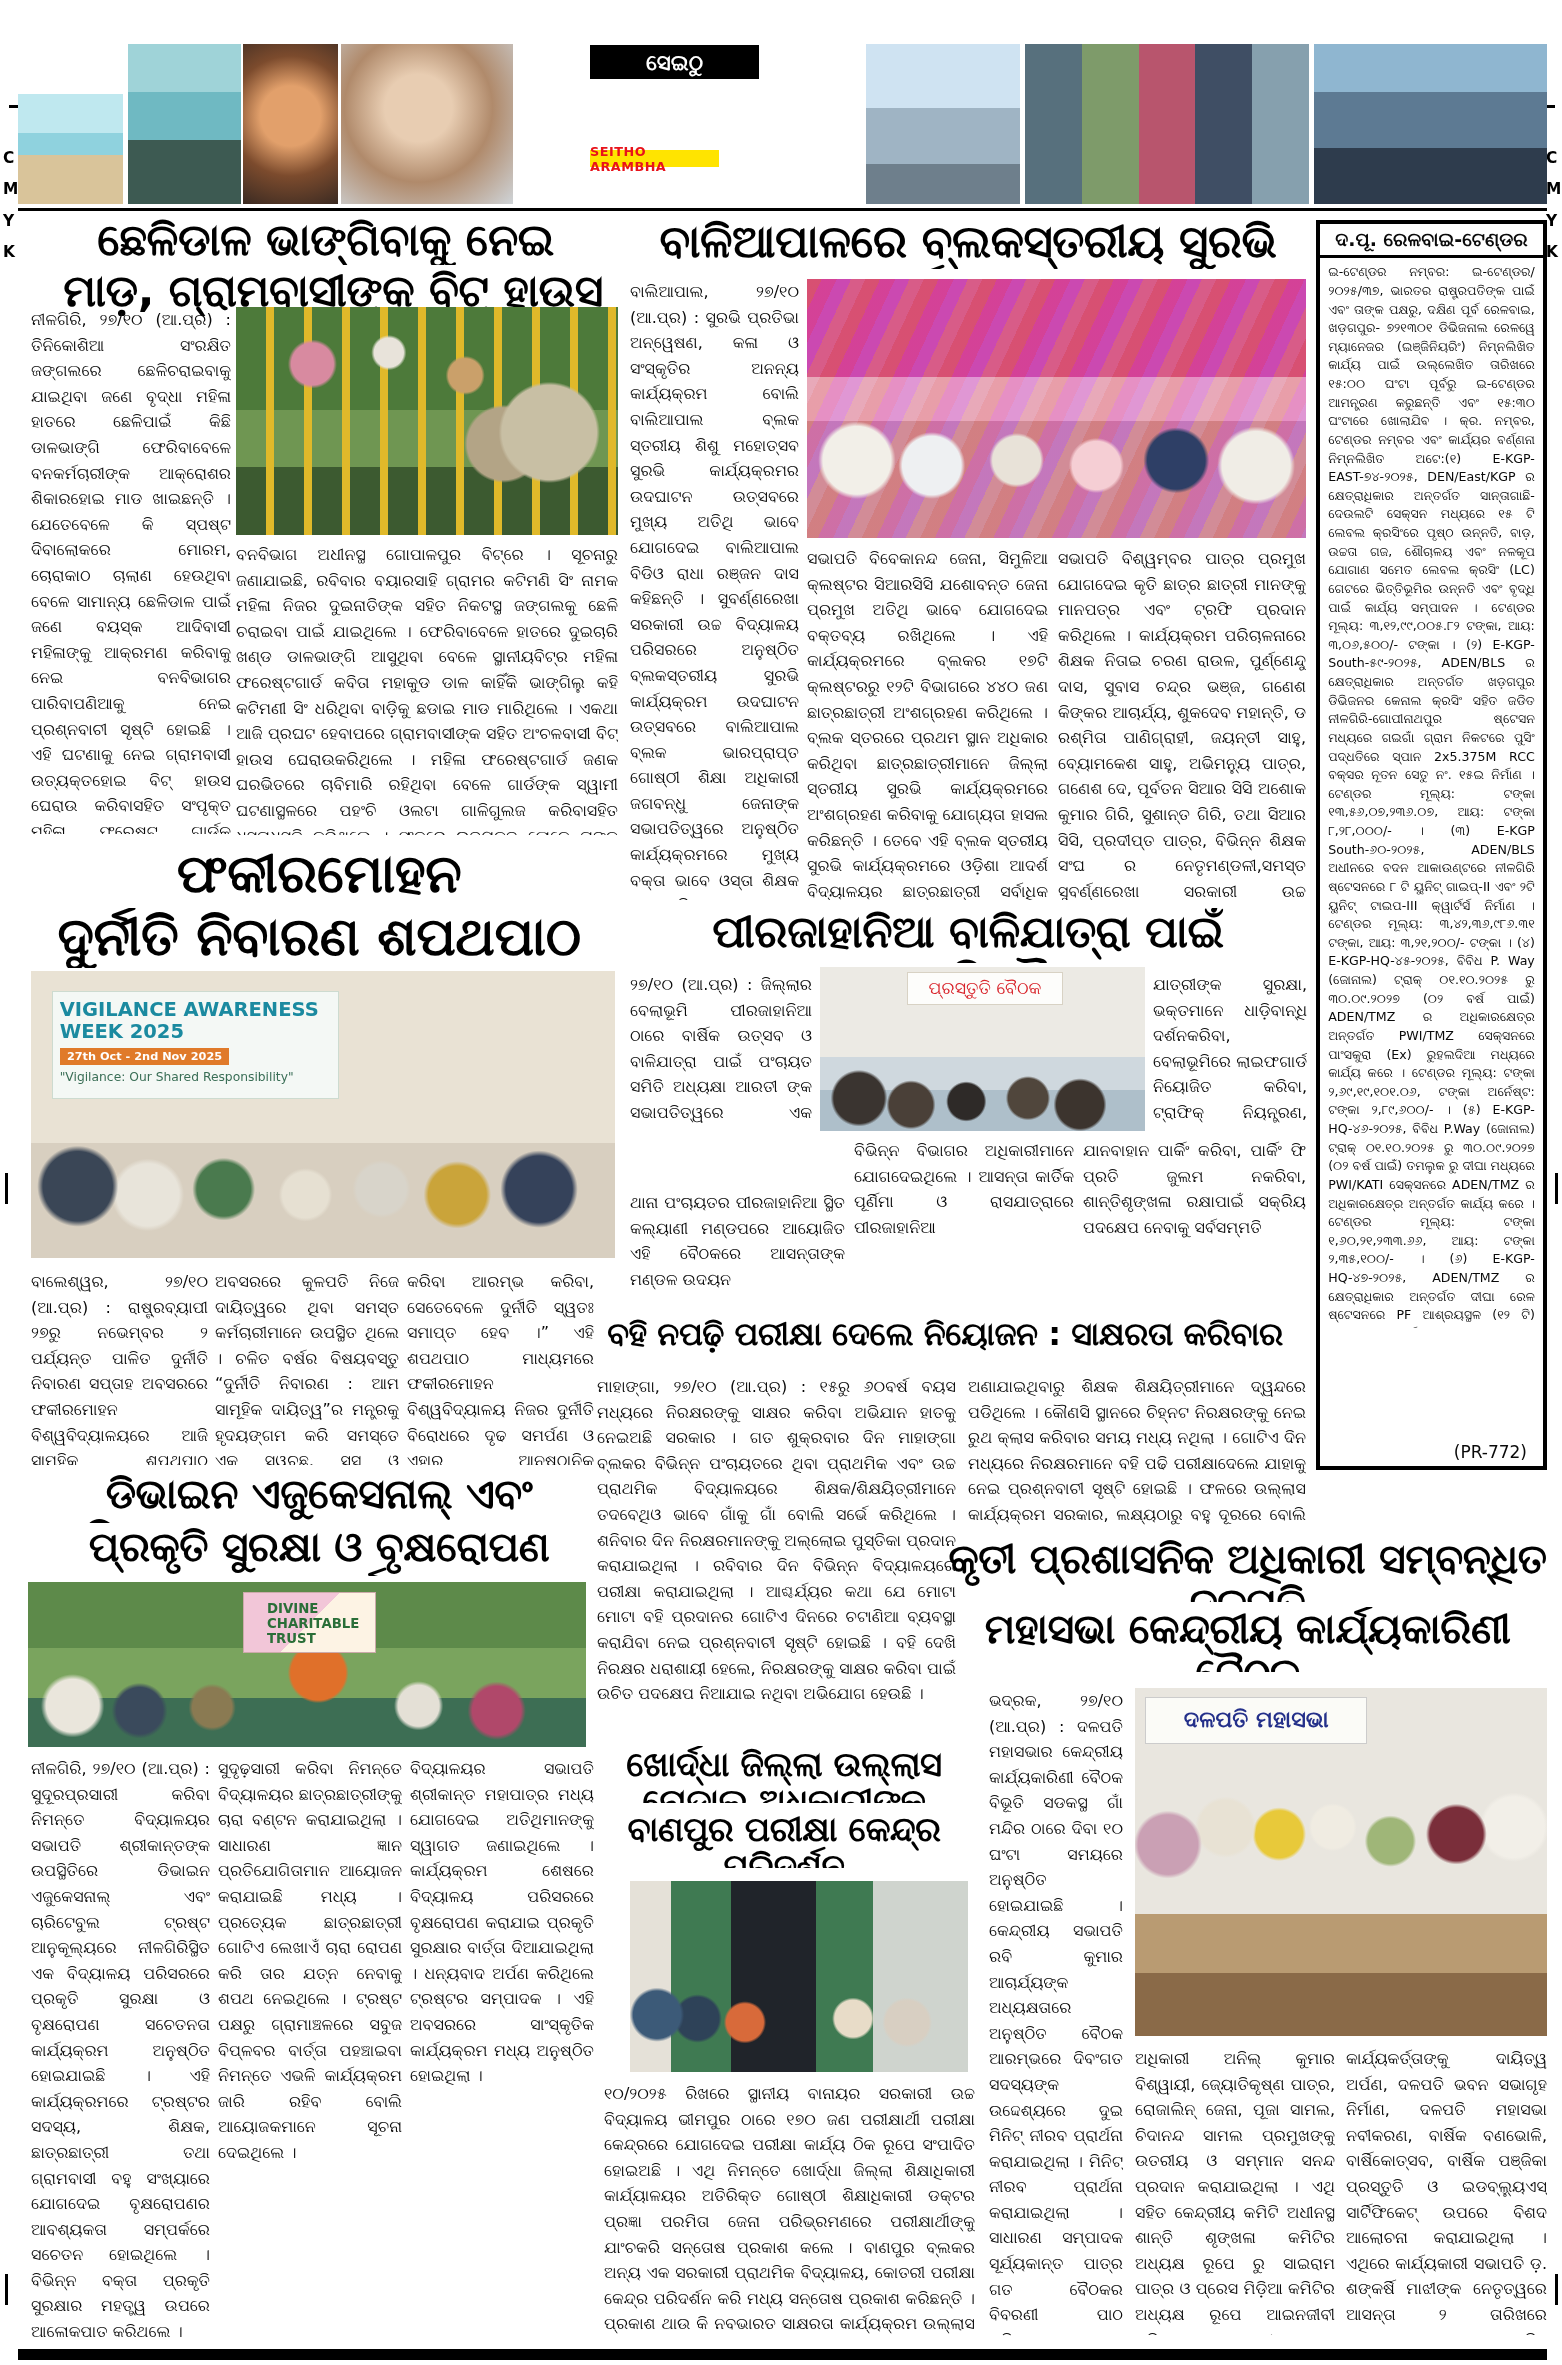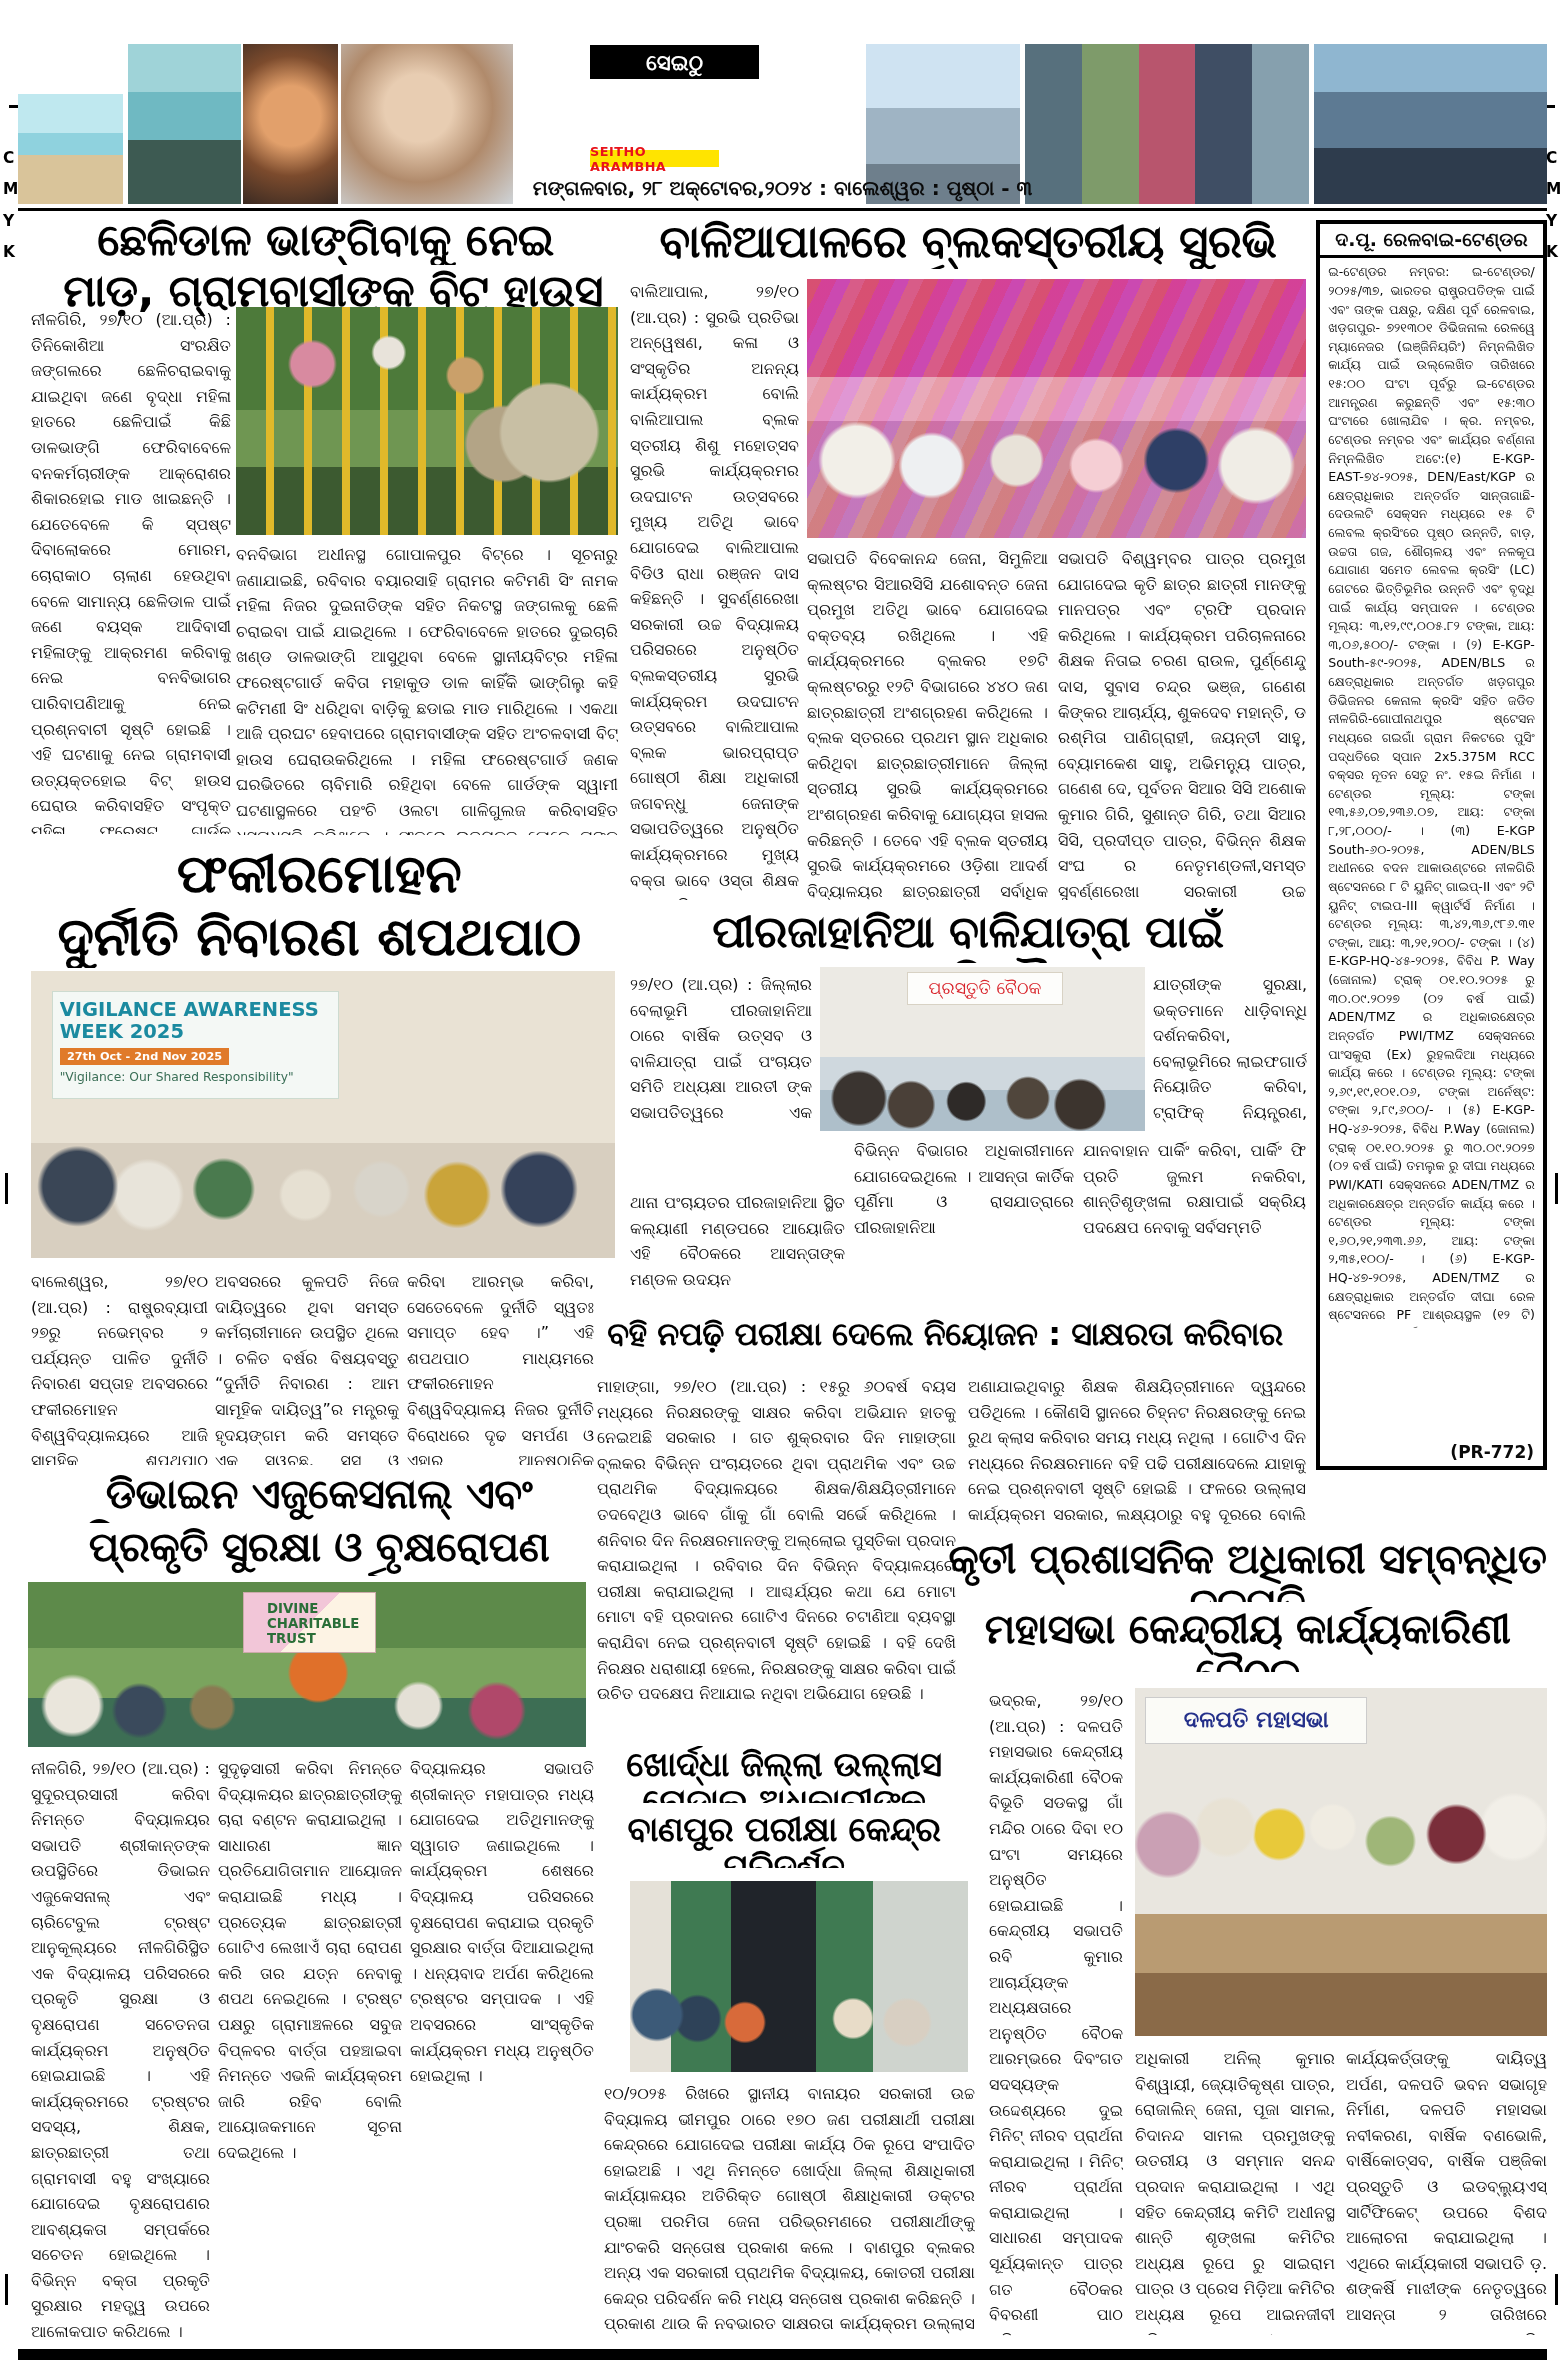--- a/index.html
+++ b/index.html
@@ -13,21 +13,21 @@
   .regtick{position:absolute;background:#000;}
   
   #mh-edition{position:absolute;left:590px;top:45px;width:169px;height:34px;background:#000;color:#fff;display:flex;align-items:center;justify-content:center;font-size:21.5px;font-weight:bold;}
   #mh-logo{position:absolute;left:533px;top:71px;width:369px;height:108px;font-size:95px;font-weight:900;color:#000;text-align:center;line-height:102px;letter-spacing:-3.1px;overflow:hidden;}
   #mh-roman{position:absolute;left:590px;top:150px;width:129px;height:17.4px;background:#ffe400;color:#e8131b;font-size:12.8px;font-weight:bold;display:flex;align-items:center;justify-content:center;letter-spacing:0.5px;}
   #mh-dateline{position:absolute;left:18px;top:176px;width:1529px;text-align:center;font-size:20px;font-weight:bold;}
   
   #tender{position:absolute;left:1316px;top:220px;width:231px;height:1250px;border:4.1px solid #000;background:#fff;box-sizing:border-box;}
   #tender-title{border-bottom:3.6px solid #000;text-align:center;font-weight:bold;font-size:19px;padding:4.1px 2px;}
   .tender-body{font-size:12.6px;line-height:1.48;text-align:justify;padding:5.1px 8.2px 0 8.2px;word-break:break-word;}
-  #tender-pr{position:absolute;right:9px;bottom:4.1px;font-weight:bold;font-size:17px;}
+  #tender-pr{position:absolute;right:16px;bottom:4.1px;font-weight:normal;font-size:17px;}
   
   .banner{position:absolute;overflow:hidden;}
 </style>
 </head>
 <body>
 
 <div id="page">
 
   <div class="regletters" style="left:3.1px;top:149px;">
     <span>C</span>
@@ -51,21 +51,20 @@
   <div class="ph" style="left:18px;top:94px;width:105px;height:110px;background:linear-gradient(180deg,#bfe8ef 0 35%,#8fd2de 35% 55%,#d9c49a 55% 100%);"></div>
   <div class="ph" style="left:128px;top:44px;width:113px;height:160px;background:linear-gradient(180deg,#9fd3d8 0 30%,#6fb9c2 30% 60%,#3d5a52 60% 100%),radial-gradient(circle at 50% 40%, #27333a 0 18%, transparent 19%);"></div>
   <div class="ph" style="left:243px;top:44px;width:95px;height:160px;background:radial-gradient(circle at 50% 45%, #e2a06b 0 30%, #7c4b2d 60%, #3a2a22 100%);"></div>
   <div class="ph" style="left:341px;top:44px;width:172px;height:160px;background:radial-gradient(circle at 45% 40%, #e8cdb2 0 25%, #b08a6b 55%, #cfd4d8 100%);"></div>
   <div class="ph" style="left:866px;top:44px;width:154px;height:160px;background:linear-gradient(180deg,#cfe3f2 0 40%,#9fb4c4 40% 75%,#6e7f8c 75% 100%);"></div>
   <div class="ph" style="left:1025px;top:44px;width:284px;height:160px;background:linear-gradient(90deg,#57707d 0 20%,#7e9b6a 20% 40%,#b8556d 40% 60%,#3f4e64 60% 80%,#86a0ae 80% 100%);"></div>
   <div class="ph" style="left:1314px;top:44px;width:233px;height:160px;background:linear-gradient(180deg,#8fb6d0 0 30%,#5d7a93 30% 65%,#2e3c4d 65% 100%),radial-gradient(circle at 70% 45%, #e8e4da 0 10%, transparent 11%);"></div>
 
   <div id="mh-edition">ସେଇଠୁ</div>
   <div id="mh-roman">SEITHO ARAMBHA</div>
-  <div id="mh-dateline">ମଙ୍ଗଳବାର, ୨୮ ଅକ୍ଟୋବର,୨୦୨୪ : ବାଲେଶ୍ୱର : ପୃଷ୍ଠା - ୩</div>
   <div class="rule" style="left:18px;top:208px;width:1529px;height:2.6px;"></div>
 
   <section>
     <div class="hl" style="left:31px;top:216px;width:589px;height:49px;font-size:44px;">ଛେଳିଡାଳ ଭାଙ୍ଗିବାକୁ ନେଇ ବୃଦ୍ଧାମହିଳାଙ୍କୁ</div>
     <div class="hl" style="left:31px;top:267px;width:604px;height:49px;font-size:44px;">ମାଡ଼, ଗ୍ରାମବାସୀଙ୍କ ବିଟ୍ ହାଉସ ଘେରାଓ</div>
     <div class="col" style="left:31px;top:307px;width:200px;height:527px;">ନୀଳଗିରି, ୨୭/୧୦ (ଆ.ପ୍ର) : ତିନିକୋଶିଆ ସଂରକ୍ଷିତ ଜଙ୍ଗଲରେ ଛେଳିଚରାଇବାକୁ ଯାଇଥିବା ଜଣେ ବୃଦ୍ଧା ମହିଳା ହାତରେ ଛେଳିପାଇଁ କିଛି ଡାଳଭାଙ୍ଗି ଫେରିବାବେଳେ ବନକର୍ମଚାରୀଙ୍କ ଆକ୍ରୋଶର ଶିକାରହୋଇ ମାଡ ଖାଇଛନ୍ତି । ଯେତେବେଳେ କି ସ୍ପଷ୍ଟ ଦିବାଲୋକରେ ମୋରମ, ଚୋରାକାଠ ଚାଲାଣ ହେଉଥିବା ବେଳେ ସାମାନ୍ୟ ଛେଳିଡାଳ ପାଇଁ ଜଣେ ବୟସ୍କ ଆଦିବାସୀ ମହିଳାଙ୍କୁ ଆକ୍ରମଣ କରିବାକୁ ନେଇ ବନବିଭାଗର ପାରିବାପଣିଆକୁ ନେଇ ପ୍ରଶ୍ନବାଚୀ ସୃଷ୍ଟି ହୋଇଛି । ଏହି ଘଟଣାକୁ ନେଇ ଗ୍ରାମବାସୀ ଉତ୍ୟକ୍ତହୋଇ ବିଟ୍ ହାଉସ ଘେରାଉ କରିବାସହିତ ସଂପୃକ୍ତ ମହିଳା ଫରେଷ୍ଟ ଗାର୍ଡକୁ ଅନ୍ୟତ୍ର ବଦଳି କରିବା ସହ ବୃଦ୍ଧାଙ୍କୁ ନ୍ୟାୟପାଇଁ ଶହଶହ ସଂଖ୍ୟାରେ ମହିଳା ଓ ପୁରୁଷ ଅଡି ବସିଛନ୍ତି । ଏଭଳି ଘଟଣା ଦେଖିବାକୁ ମିଳିଛି ନୀଳଗିରି</div>
     <div class="ph" style="left:236px;top:307px;width:382px;height:228px;background:radial-gradient(circle at 20% 25%,#d88aa0 0 6%,transparent 7%),radial-gradient(circle at 40% 20%,#e8e3da 0 5%,transparent 6%),radial-gradient(circle at 60% 30%,#caa06a 0 6%,transparent 7%),radial-gradient(circle at 82% 55%,#c8bfa4 0 14%,transparent 15%),radial-gradient(circle at 70% 60%,#b3a486 0 12%,transparent 13%),repeating-linear-gradient(90deg,transparent 0 30px,#e0b92a 30px 38px),linear-gradient(180deg,#4d7a3a 0 45%,#6f9652 45% 70%,#3c5a30 70% 100%);"></div>
     <div class="col" style="left:236px;top:542px;width:382px;height:293px;">ବନବିଭାଗ ଅଧୀନସ୍ଥ ଗୋପାଳପୁର ବିଟ୍‌ରେ । ସୂଚନାରୁ ଜଣାଯାଇଛି, ରବିବାର ବୟାରସାହି ଗ୍ରାମର କଟିମଣି ସିଂ ନାମକ ମହିଳା ନିଜର ଦୁଇନାତିଙ୍କ ସହିତ ନିକଟସ୍ଥ ଜଙ୍ଗଲକୁ ଛେଳି ଚରାଇବା ପାଇଁ ଯାଇଥିଲେ । ଫେରିବାବେଳେ ହାତରେ ଦୁଇଚାରି ଖଣ୍ଡ ଡାଳଭାଙ୍ଗି ଆସୁଥିବା ବେଳେ ସ୍ଥାନୀୟବିଟ୍‌ର ମହିଳା ଫରେଷ୍ଟଗାର୍ଡ କବିତା ମହାକୁଡ ଡାଳ କାହିଁକି ଭାଙ୍ଗିଲୁ କହି କଟିମଣୀ ସିଂ ଧରିଥିବା ବାଡ଼ିକୁ ଛଡାଇ ମାଡ ମାରିଥିଲେ । ଏକଥା ଆଜି ପ୍ରଘଟ ହେବାପରେ ଗ୍ରାମବାସୀଙ୍କ ସହିତ ଅଂଚଳବାସୀ ବିଟ୍ ହାଉସ ଘେରାଉକରିଥିଲେ । ମହିଳା ଫରେଷ୍ଟଗାର୍ଡ ଜଣକ ଘରଭିତରେ ଚାବିମାରି ରହିଥିବା ବେଳେ ଗାର୍ଡଙ୍କ ସ୍ୱାମୀ ଘଟଣାସ୍ଥଳରେ ପହଂଚି ଓଲଟା ଗାଳିଗୁଲଜ କରିବାସହିତ ଧସ୍ତାଧସ୍ତି କରିଥିଲେ । ଫଳରେ ଉତ୍ୟକ୍ତ ଲୋକେ ତାଙ୍କୁ ନିର୍ଘୁମ ମାଡମାରିଥିବା ଜଣାପଡ଼ିଛି । ଖବରପାଇ ଫରେଷ୍ଟର, ନୀଳଗିରି ରେଞ୍ଜର ମନଓ୍ୱର ଖାଁ ବିଟ୍ ହାଉସରେ ପହଂଚି ଲୋକଙ୍କୁ ବୁଝାସୁଝା କରିବାସହିତ ଲିଖିତ ଅଭିଯୋଗ କରିବାକୁ ପରାମର୍ଶ ଦେଇଥିଲେ । ଚାପା ଉତେଜନା ଦେଖାଦେଇଥିବାରୁ ଅଯୋଧ୍ୟା ଫାଣ୍ଡି ପୋଲିସ ଘଟଣାସ୍ଥଳରେ ମୁତୟନ ହୋଇଥିବା ବେଳେ, ତୁରନ୍ତ ସଂପୃକ୍ତ ବନକର୍ମଚାରୀଙ୍କୁ ଅନ୍ୟତ୍ର ବଦଳି ପାଇଁ ଦାବୀ କରାଯାଇଛି ।</div>
   </section>
 

